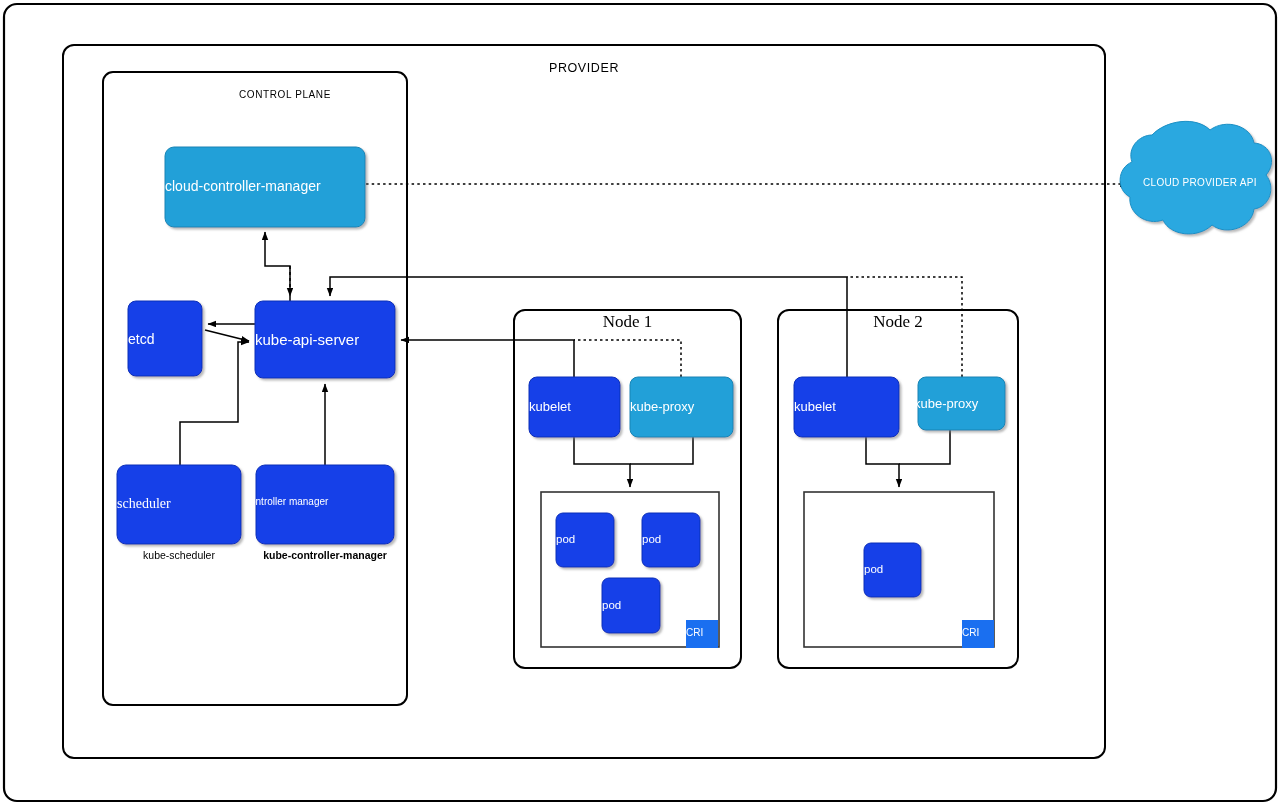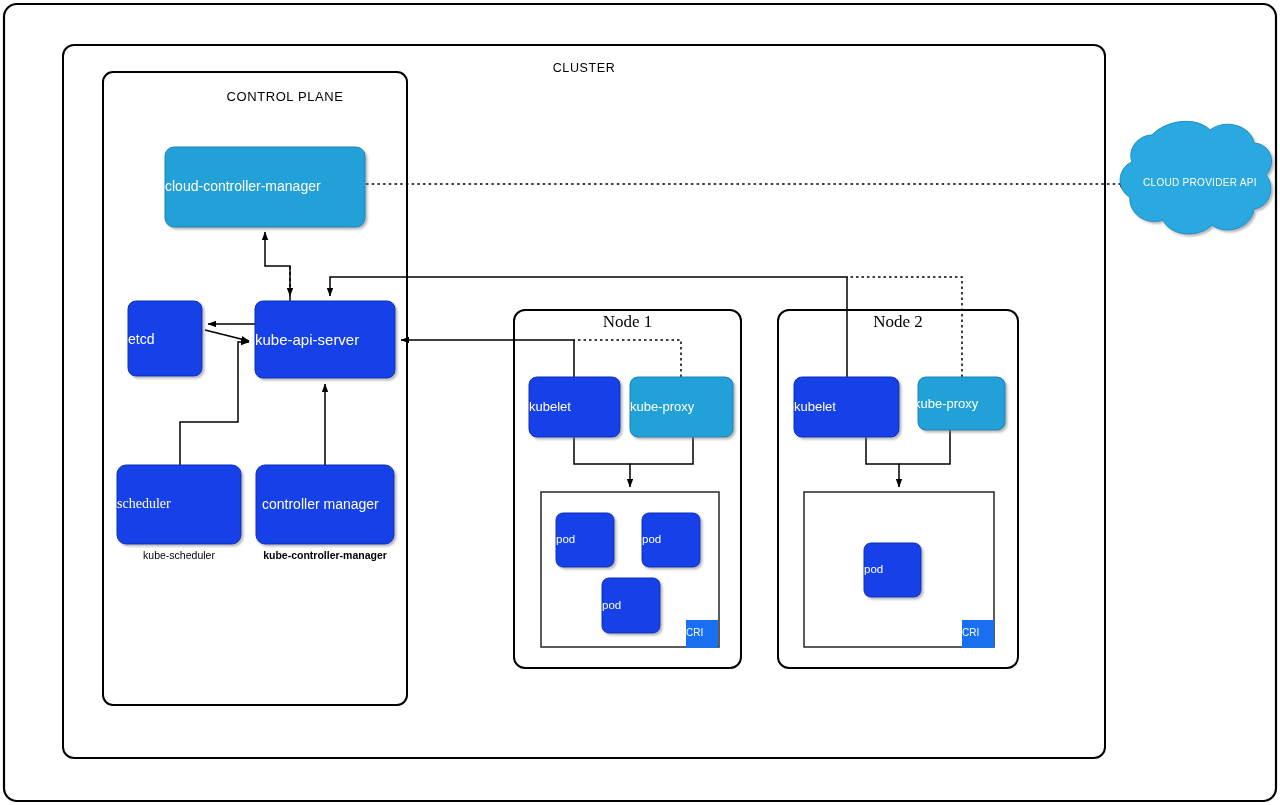--- a/index.html
+++ b/index.html
@@ -94,33 +94,33 @@
     <rect x="686" y="620" width="32" height="28" fill="#1a6ff0" stroke="none"></rect>
 
     <g filter="url(#sh)">
       <rect x="794" y="377" width="105" height="60" rx="8" fill="#1340e8" stroke="#0b2fb8" stroke-width="1"></rect>
       <rect x="918" y="377" width="87" height="53" rx="8" fill="#20a0d8" stroke="#1884b4" stroke-width="1"></rect>
       <rect x="864" y="543" width="57" height="54" rx="7" fill="#1340e8" stroke="#0b2fb8" stroke-width="1"></rect>
     </g>
     <rect x="962" y="620" width="32" height="28" fill="#1a6ff0" stroke="none"></rect>
   </svg>
 
-  <div class="cap" style="left:0;top:61px;width:1168px;font-size:12.5px;letter-spacing:.6px;">CLUSTER</div>
+  <div class="cap" style="left:0;top:61px;width:1168px;font-size:12.5px;letter-spacing:.6px;">PROVIDER</div>
 
-  <div class="cap" style="left:103px;top:89px;width:364px;font-size:13px;letter-spacing:.6px;">CONTROL PLANE</div>
+  <div class="cap" style="left:103px;top:89px;width:364px;font-size:10px;letter-spacing:.6px;">CONTROL PLANE</div>
 
   <div class="lbl" style="left:165px;top:178px;width:200px;font-size:14px;">cloud-controller-manager</div>
 
   <div class="lbl" style="left:128px;top:331px;width:74px;font-size:14px;">etcd</div>
 
   <div class="lbl" style="left:255px;top:331px;width:140px;font-size:15px;">kube-api-server</div>
 
   <div class="lbl" style="left:117px;top:496px;width:124px;font-size:14px;font-family:Liberation Serif, serif;">scheduler</div>
 
-  <div class="lbl" style="left:262px;top:496px;width:138px;font-size:14px;">controller manager</div>
+  <div class="lbl" style="left:245px;top:496px;width:138px;font-size:10px;">controller manager</div>
 
   <div class="cap" style="left:99px;top:549px;width:160px;font-size:10.5px;">kube-scheduler</div>
 
   <div class="cap" style="left:235px;top:549px;width:180px;font-size:10.5px;font-weight:bold;">kube-controller-manager</div>
 
   <div class="cap" style="left:514px;top:312px;width:227px;font-size:17px;
               font-family:'Liberation Serif',serif;text-align:center;">Node 1</div>
 
   <div class="cap" style="left:778px;top:312px;width:240px;font-size:17px;
               font-family:'Liberation Serif',serif;">Node 2</div>

